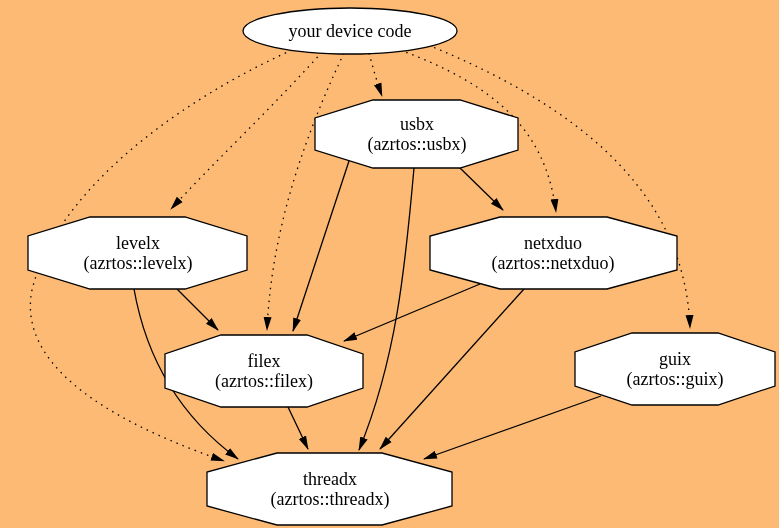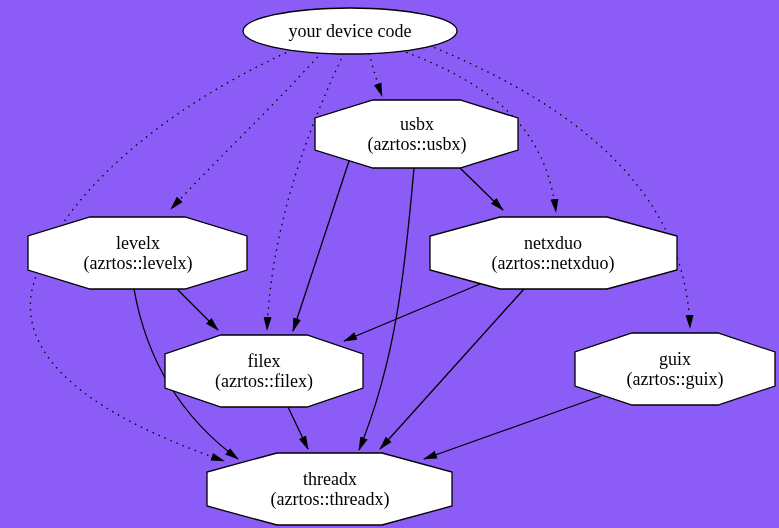--- a/index.html
+++ b/index.html
@@ -4,21 +4,21 @@
 <style>
   html, body {
     margin: 0;
     padding: 0;
     background: #ffffff;
   }
   .canvas {
     width: 779px;
     height: 528px;
     position: relative;
-    background: #8b5cf6;
+    background: #fdba74;
     overflow: hidden;
   }
   svg {
     display: block;
   }
   .node-shape {
     fill: #ffffff;
     stroke: #000000;
     stroke-width: 1.3;
   }

